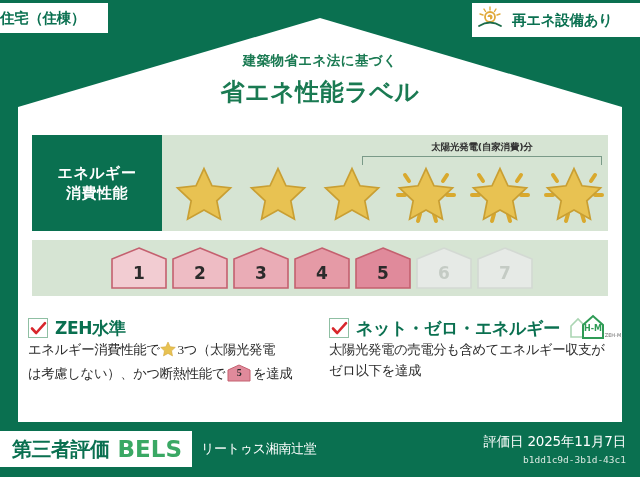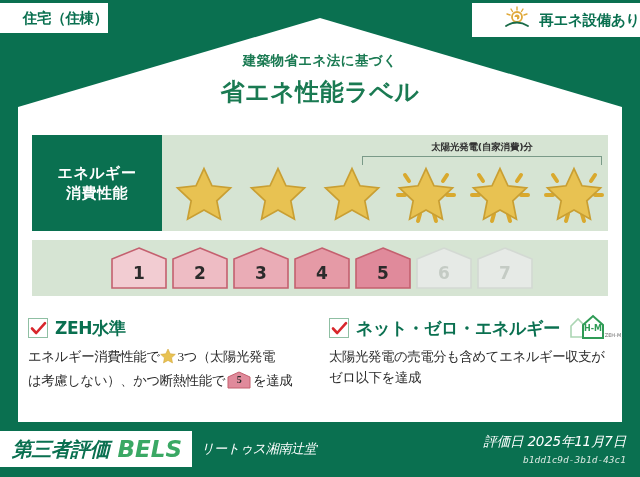--- a/index.html
+++ b/index.html
@@ -12,21 +12,21 @@
     position: relative;
     overflow: hidden;
   }
 
   
   .tag {
     position: absolute;
     background: #ffffff;
     display: flex;
     align-items: center;
-    justify-content: flex-end;
+    justify-content: flex-start;
     z-index: 9;
   }
   #house-type-tag {
     left: 0; top: 3px;
     width: 108px; height: 30px;
     color: #0a7050;
     font-size: 14.5px;
     font-weight: bold;
     letter-spacing: -0.3px;
   }
@@ -193,21 +193,20 @@
     width: 584px;
     display: flex;
     gap: 18px;
     z-index: 6;
   }
   .criterion { width: 283px; position: relative; }
   .criterion-head {
     display: flex;
     align-items: center;
     gap: 7px;
-    margin-bottom: 7px;
     height: 24px;
   }
   .checkbox {
     width: 20px; height: 20px;
     border: 1.6px solid #8fbfa3;
     background: #ffffff;
     flex: 0 0 20px;
     position: relative;
   }
   .checkbox svg { position: absolute; left: 1px; top: 1px; }
@@ -251,21 +250,20 @@
 
   
   #footer {
     position: absolute;
     left: 0; bottom: 8px;
     width: 640px;
     height: 40px;
     display: flex;
     align-items: center;
     z-index: 8;
-    font-style: italic;
   }
   #bels-plate {
     background: #ffffff;
     height: 36px;
     display: flex;
     align-items: center;
     padding: 0 10px 0 12px;
     gap: 8px;
   }
   #bels-third-party {

